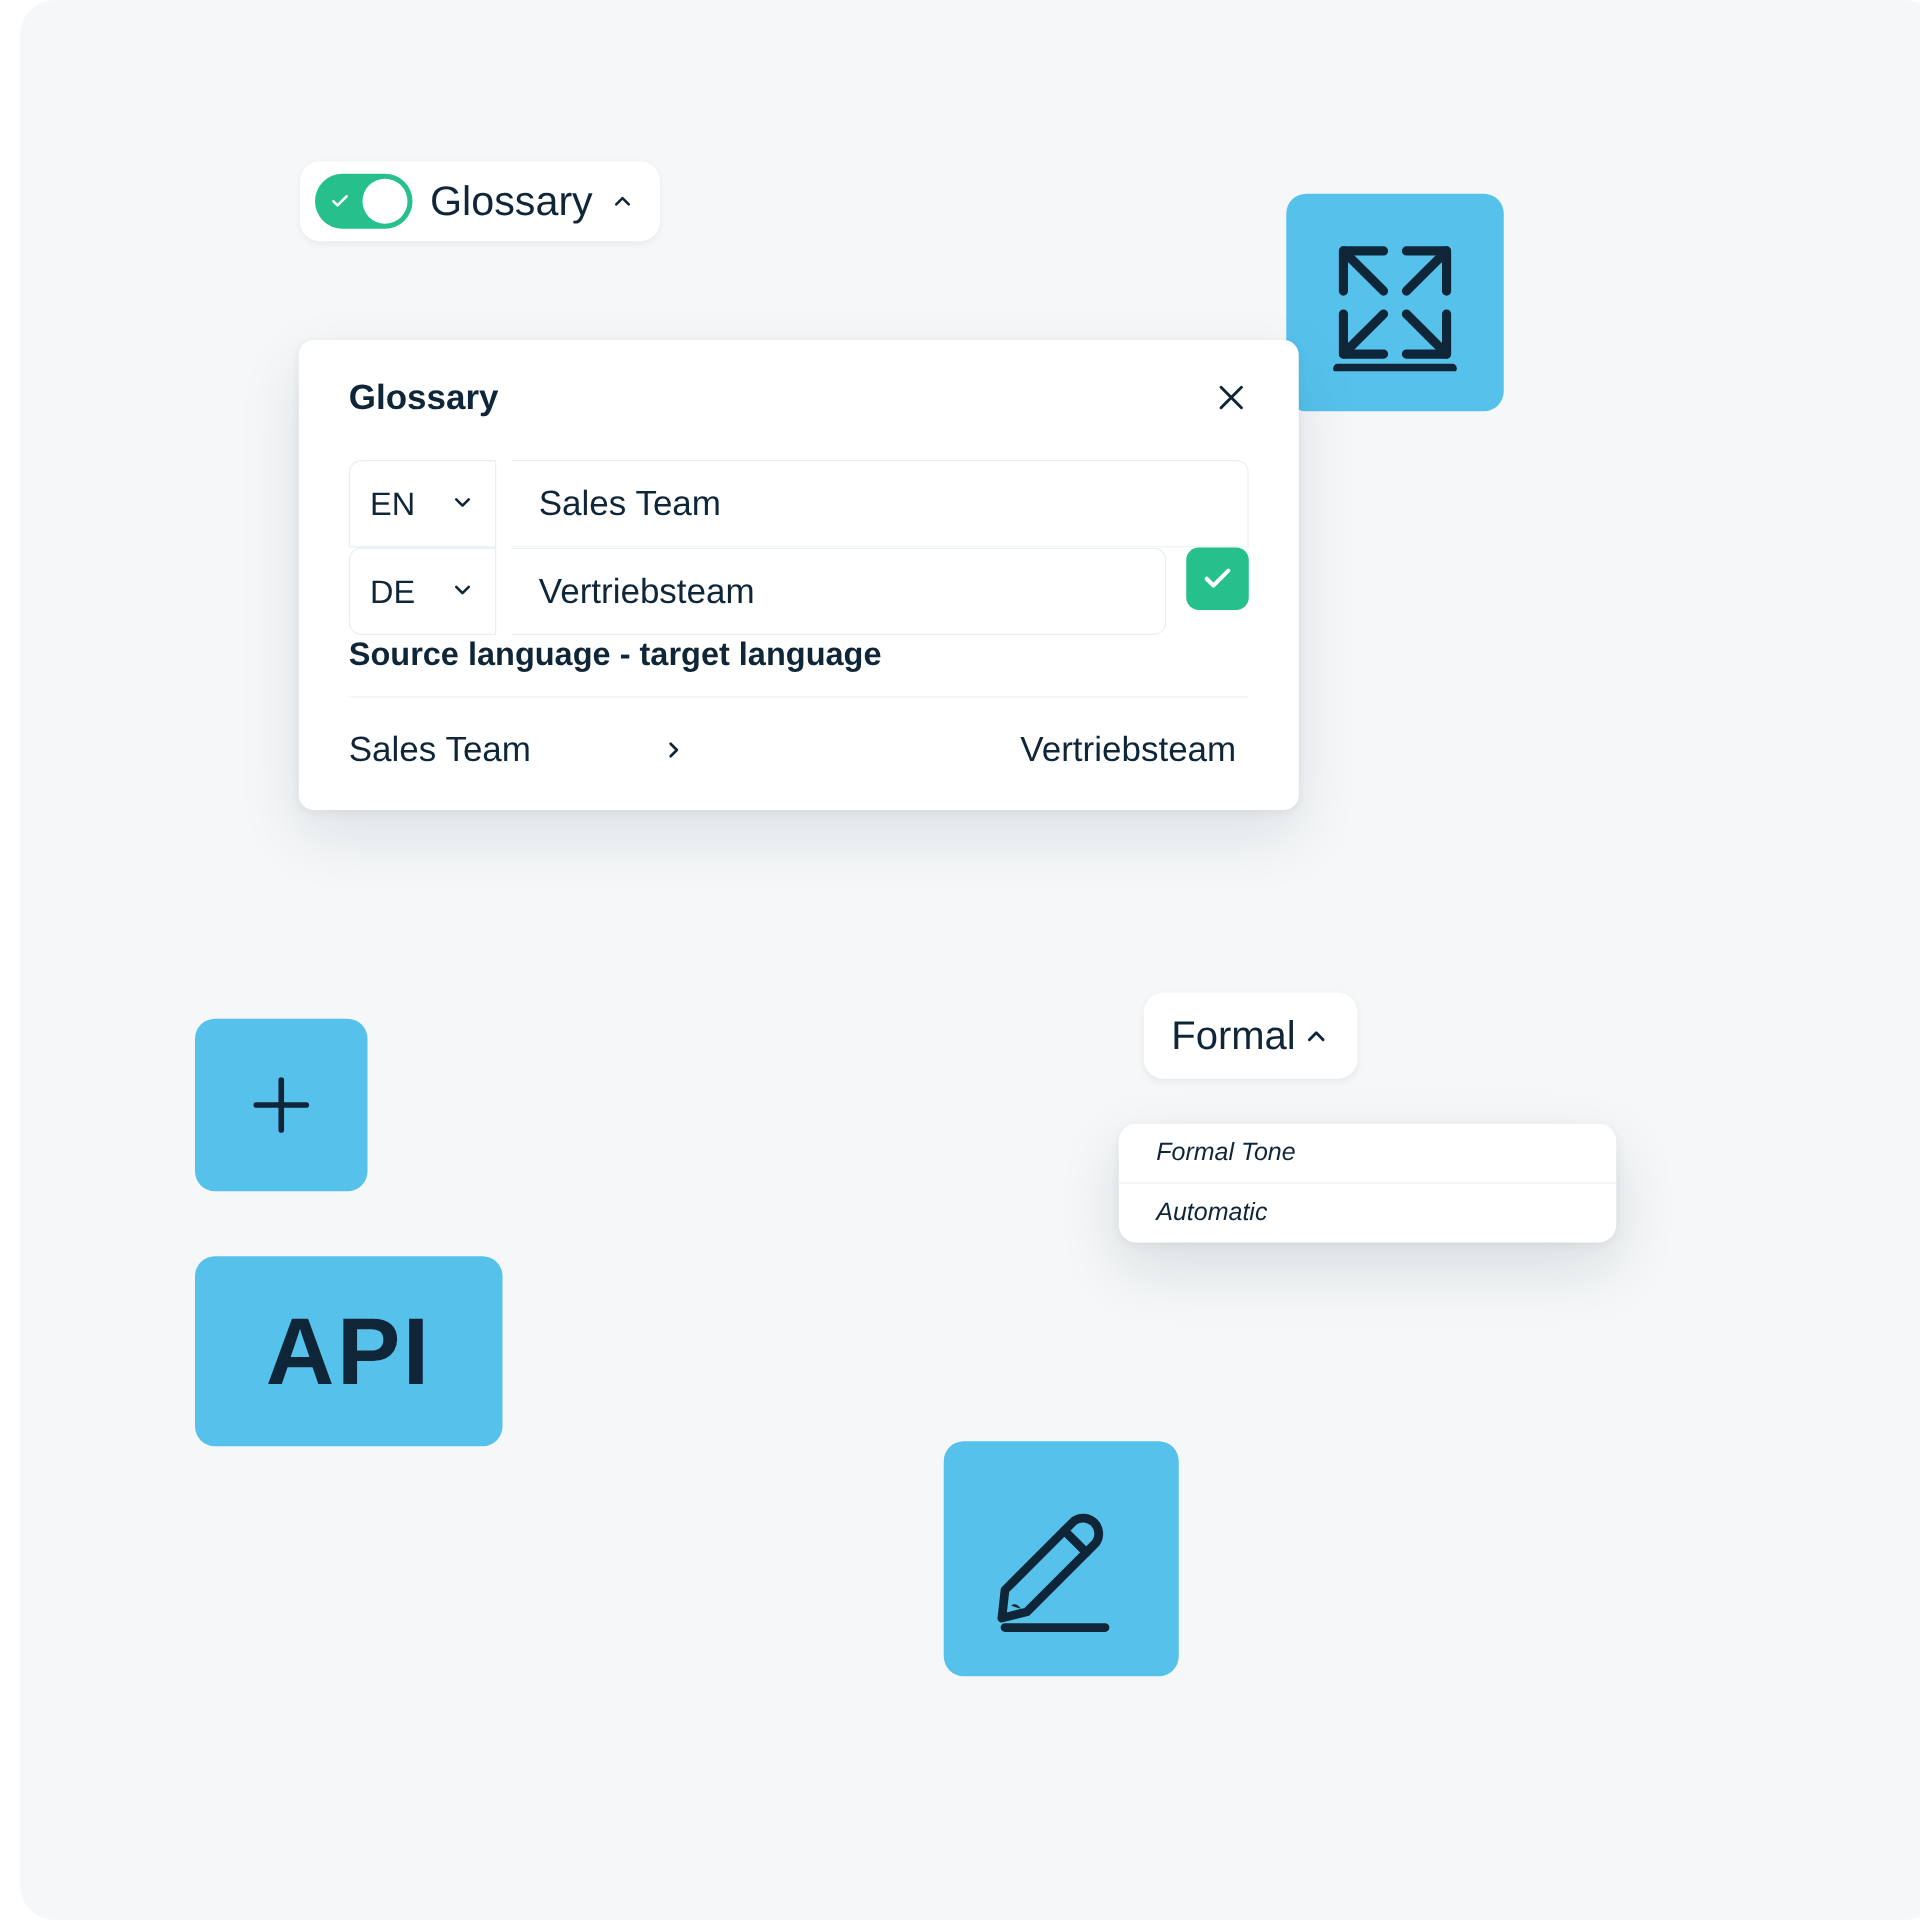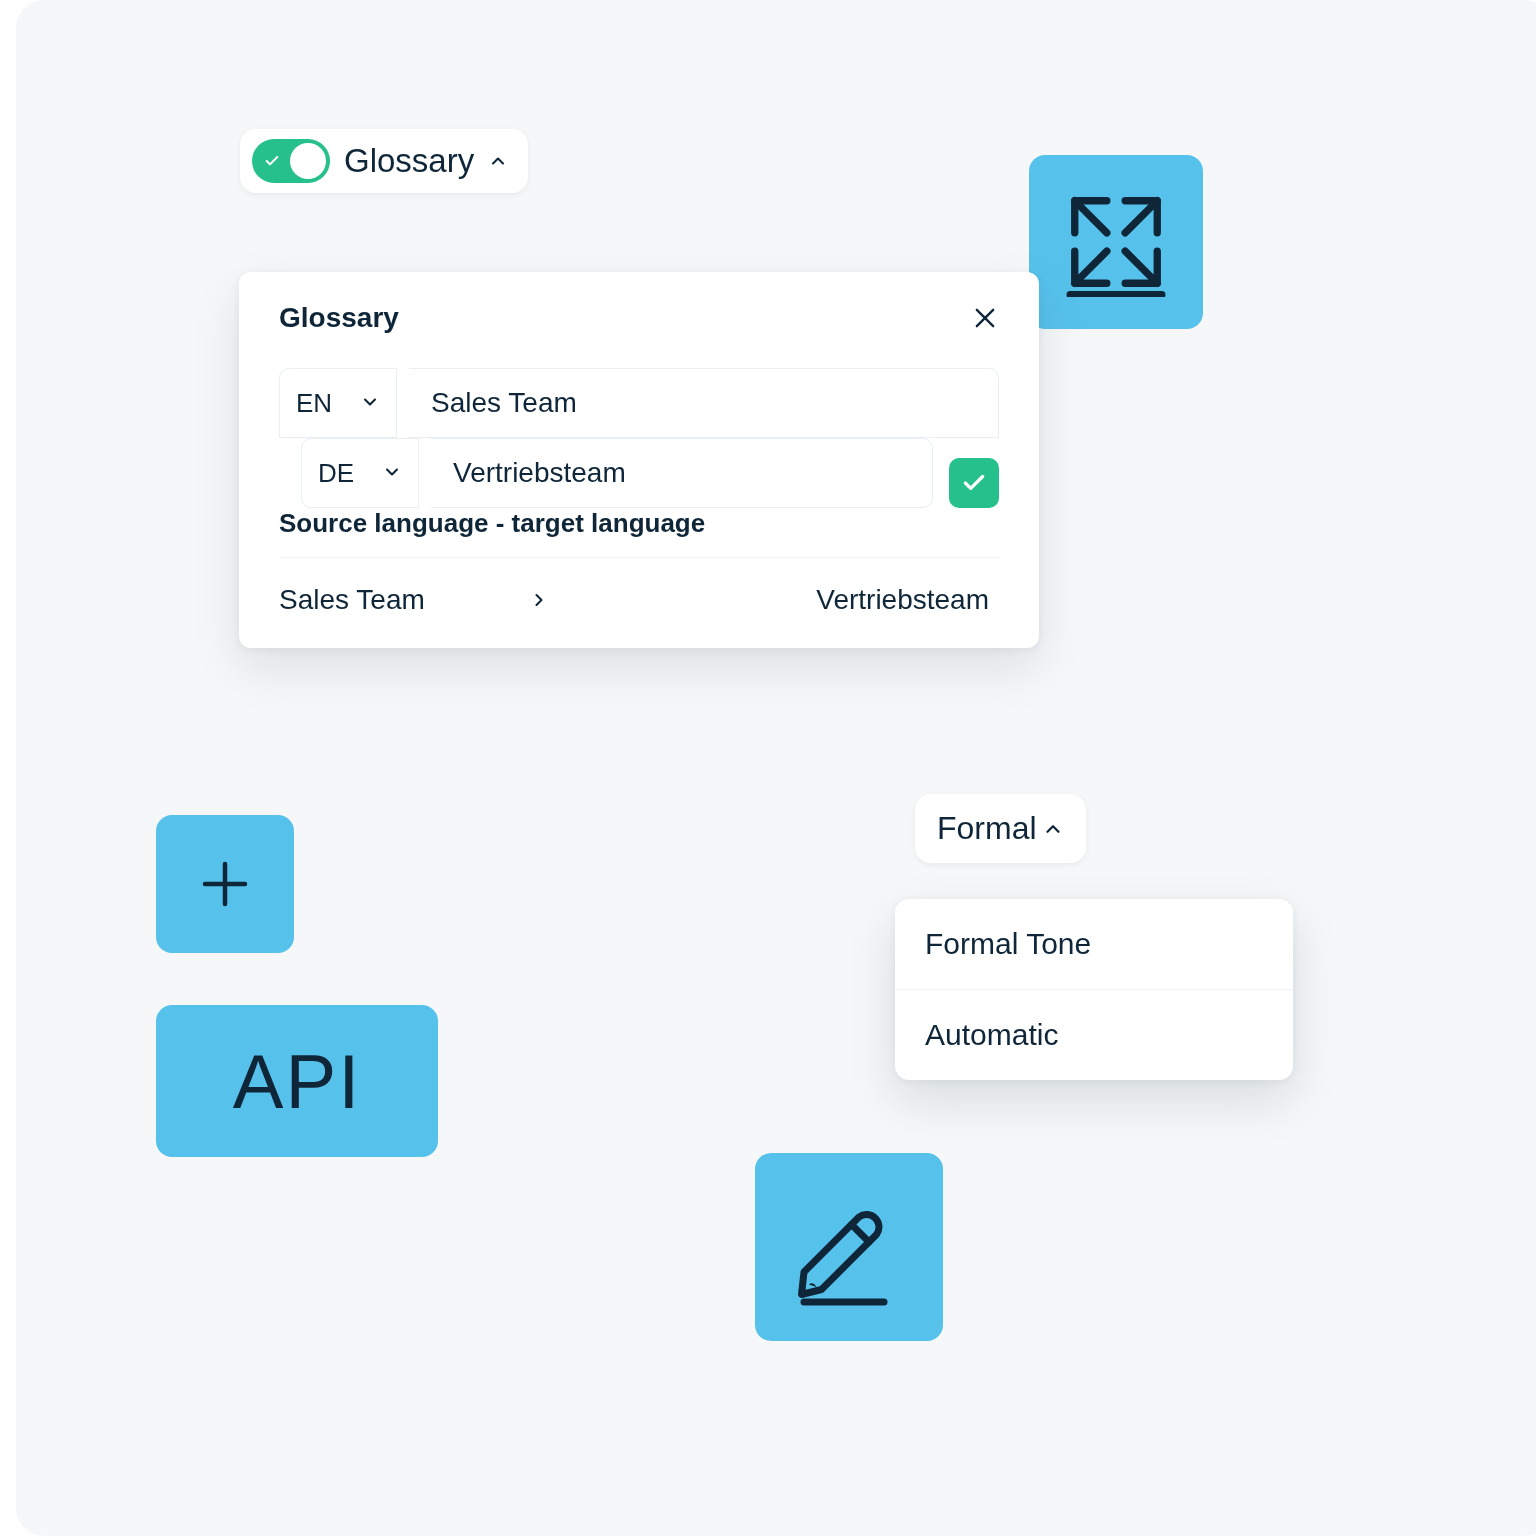--- a/index.html
+++ b/index.html
@@ -48,21 +48,21 @@
       width: 118px; display: flex; align-items: center; justify-content: space-between;
       border: 1px solid #e8eef3; padding: 18px 16px; font-size: 26px; color: #0f2639; font-weight: 500;
       border-radius: 10px 0 0 10px; background: #fff;
     }
     .term-cell {
       flex: 1; border: 1px solid #e8eef3; border-left: none; padding: 18px 22px;
       font-size: 28px; color: #0f2639; border-radius: 0 10px 10px 0; background: #fff;
     }
     .gp-row-first .lang-cell { border-radius: 10px 0 0 0; }
     .gp-row-first .term-cell { border-radius: 0 10px 0 0; }
-    .gp-row-wrap { display: flex; align-items: flex-end; gap: 16px; margin-left: 22px; }
+    .gp-row-wrap { display: flex; align-items: flex-start; gap: 16px; }
     .confirm-btn {
       width: 50px; height: 50px; background: #25c08b; border-radius: 10px;
       display: flex; align-items: center; justify-content: center; color: #fff; flex-shrink: 0;
     }
 
     .gp-section-label { font-size: 26px; font-weight: 700; color: #0f2639; padding-bottom: 18px; border-bottom: 1px solid #edf2f6; }
     .gp-entry { display: flex; align-items: center; padding-top: 26px; font-size: 28px; color: #0f2639; }
     .gp-entry .src { flex: 0 0 230px; }
     .gp-entry .arrow { flex: 0 0 60px; color: #0f2639; display:flex; justify-content:center; }
     .gp-entry .tgt { flex: 1; text-align: right; padding-right: 10px; }
@@ -74,31 +74,31 @@
       background: #fff; border-radius: 16px; padding: 16px 22px;
       box-shadow: 0 2px 6px rgba(15,38,57,0.06);
       font-size: 32px; color: #0f2639; font-weight: 500;
     }
     .tone-menu {
       position: absolute; left: 879px; top: 899px; width: 398px;
       background: #fff; border-radius: 14px;
       box-shadow: 0 20px 50px rgba(15,38,57,0.12), 0 2px 8px rgba(15,38,57,0.06);
       overflow: hidden;
     }
-    .tone-item { padding: 28px 30px; font-size: 30px; color: #0f2639; border-bottom: 1px solid #edf2f6; }
+    .tone-item { padding: 12px 30px; font-size: 20px; color: #0f2639; border-bottom: 1px solid #edf2f6; font-style: italic; }
     .tone-item:last-child { border-bottom: none; }
 
     
     .tile {
       position: absolute; background: #56c2ec; border-radius: 16px;
       display: flex; align-items: center; justify-content: center; color: #0f2639;
     }
     .tile-expand { left: 1013px; top: 155px; width: 174px; height: 174px; }
     .tile-plus   { left: 140px;  top: 815px; width: 138px; height: 138px; }
-    .tile-api    { left: 140px; top: 1005px; width: 282px; height: 152px; font-size: 76px; letter-spacing: 2px; font-weight: 400; }
+    .tile-api    { left: 140px; top: 1005px; width: 246px; height: 152px; font-size: 76px; letter-spacing: 2px; font-weight: 700; }
     .tile-pencil { left: 739px; top: 1153px; width: 188px; height: 188px; }
 
     svg.icon { display: block; }
     .chev svg, .lang-cell svg { width: 20px; height: 20px; }
   </style>
 </head>
 <body>
 
 <div class="stage">
 

